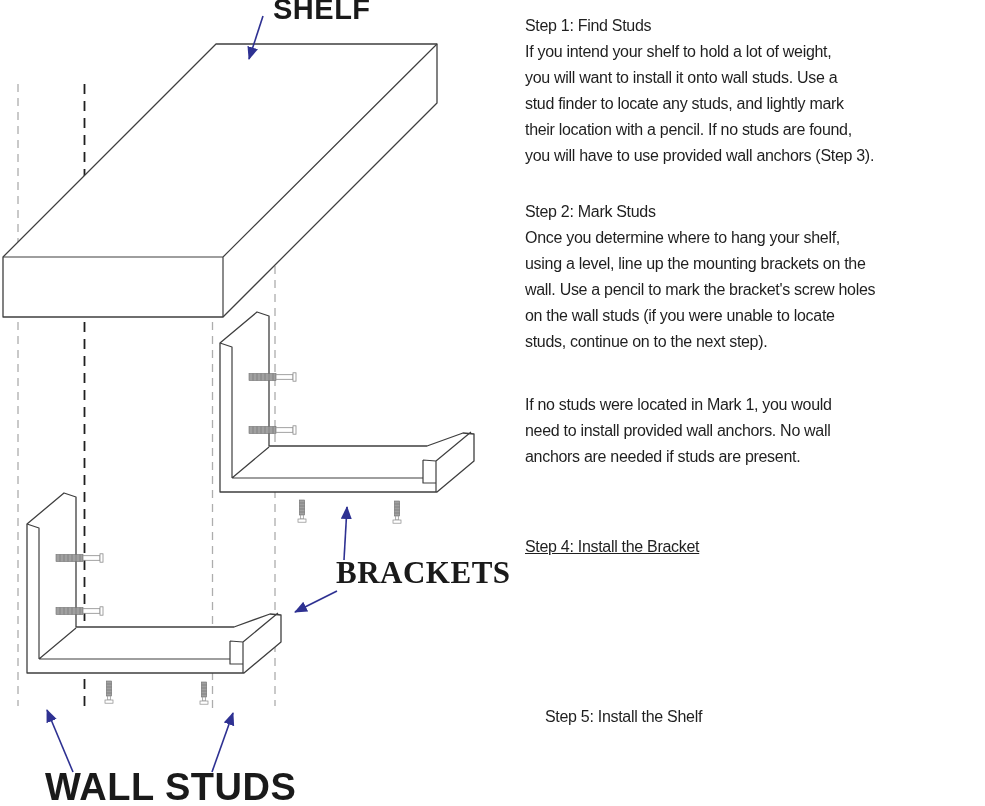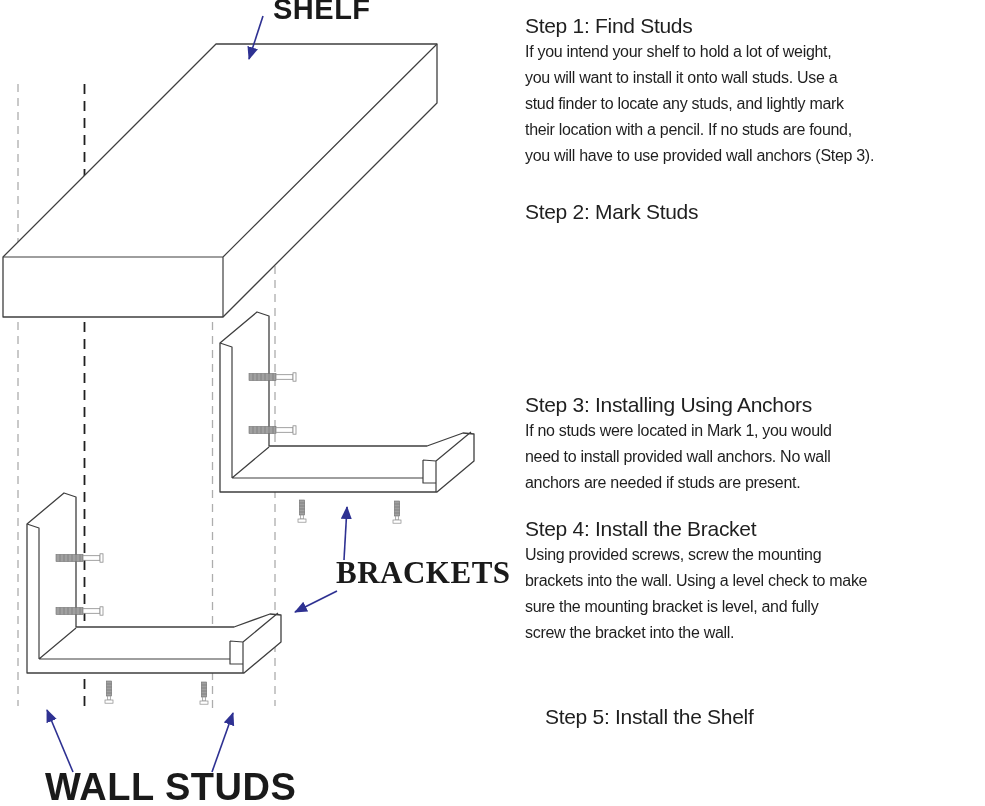--- a/index.html
+++ b/index.html
@@ -18,29 +18,29 @@
     white-space: nowrap;
     letter-spacing: 0.5px;
   }
   .label-shelf      { left: 273px; top: -6px;  font-size: 29px; }
   .label-brackets   { left: 336px; top: 556px; font-size: 31px; font-family: Liberation Serif, serif; }
   .label-wall-studs { left: 45px;  top: 767px; font-size: 38px; }
 
   .steps-panel { position: absolute; left: 525px; top: 0; width: 460px; height: 806px; }
   .step-block { position: absolute; left: 0; width: 460px; color: #1f1f1f; }
   .step-title {
-    font-size: 21px; line-height: 26px; letter-spacing: -0.3px; white-space: pre;
+    font-size: 16px; line-height: 26px; letter-spacing: -0.3px; white-space: pre;
   }
   .step-body {
     font-size: 16px; line-height: 26px; letter-spacing: -0.3px; white-space: pre;
   }
   .step-1 { top: 13px; }
   .step-2 { top: 199px; }
   .step-3 { top: 392px; }
-  .step-4 { top: 516px; }
+  .step-4 { top: 534px; text-decoration: underline; }
   .step-5 { top: 704px; margin-left: 20px; }
 
   svg .outline-fill { fill: #ffffff; stroke: #3f3f3f; stroke-width: 1.3; stroke-linejoin: round; }
   svg .edge-line   { fill: none; stroke: #3f3f3f; stroke-width: 1.2; stroke-linejoin: round; }
   svg .stud-gray   { stroke: #adadad; stroke-width: 1.3; stroke-dasharray: 8 6; }
   svg .stud-black  { stroke: #1f1f1f; stroke-width: 1.8; stroke-dasharray: 10 7; }
   svg .pointer     { stroke: #2e3192; stroke-width: 1.6; fill: none; }
 </style>
 </head>
 <body>
@@ -113,35 +113,35 @@
       <div class="step-title">Step 1: Find Studs</div>
       <div class="step-body">If you intend your shelf to hold a lot of weight,
 you will want to install it onto wall studs. Use a
 stud finder to locate any studs, and lightly mark
 their location with a pencil. If no studs are found,
 you will have to use provided wall anchors (Step 3).</div>
     </div>
 
     <div class="step-block step-2">
       <div class="step-title">Step 2: Mark Studs</div>
+      <div class="step-body">Once you determine where to hang your shelf,
+using a level, line up the mounting brackets on the
+wall. Use a pencil to mark the bracket's screw holes
+on the wall studs (if you were unable to locate
+studs, continue on to the next step).</div>
     </div>
 
     <div class="step-block step-3">
-      <div class="step-title">Step 3: Installing Using Anchors</div>
       <div class="step-body">If no studs were located in Mark 1, you would
 need to install provided wall anchors. No wall
 anchors are needed if studs are present.</div>
     </div>
 
     <div class="step-block step-4">
       <div class="step-title">Step 4: Install the Bracket</div>
-      <div class="step-body">Using provided screws, screw the mounting
-brackets into the wall. Using a level check to make
-sure the mounting bracket is level, and fully
-screw the bracket into the wall.</div>
     </div>
 
     <div class="step-block step-5">
       <div class="step-title">Step 5: Install the Shelf</div>
     </div>
 
   </div>
 </div>
 
 </body></html>

